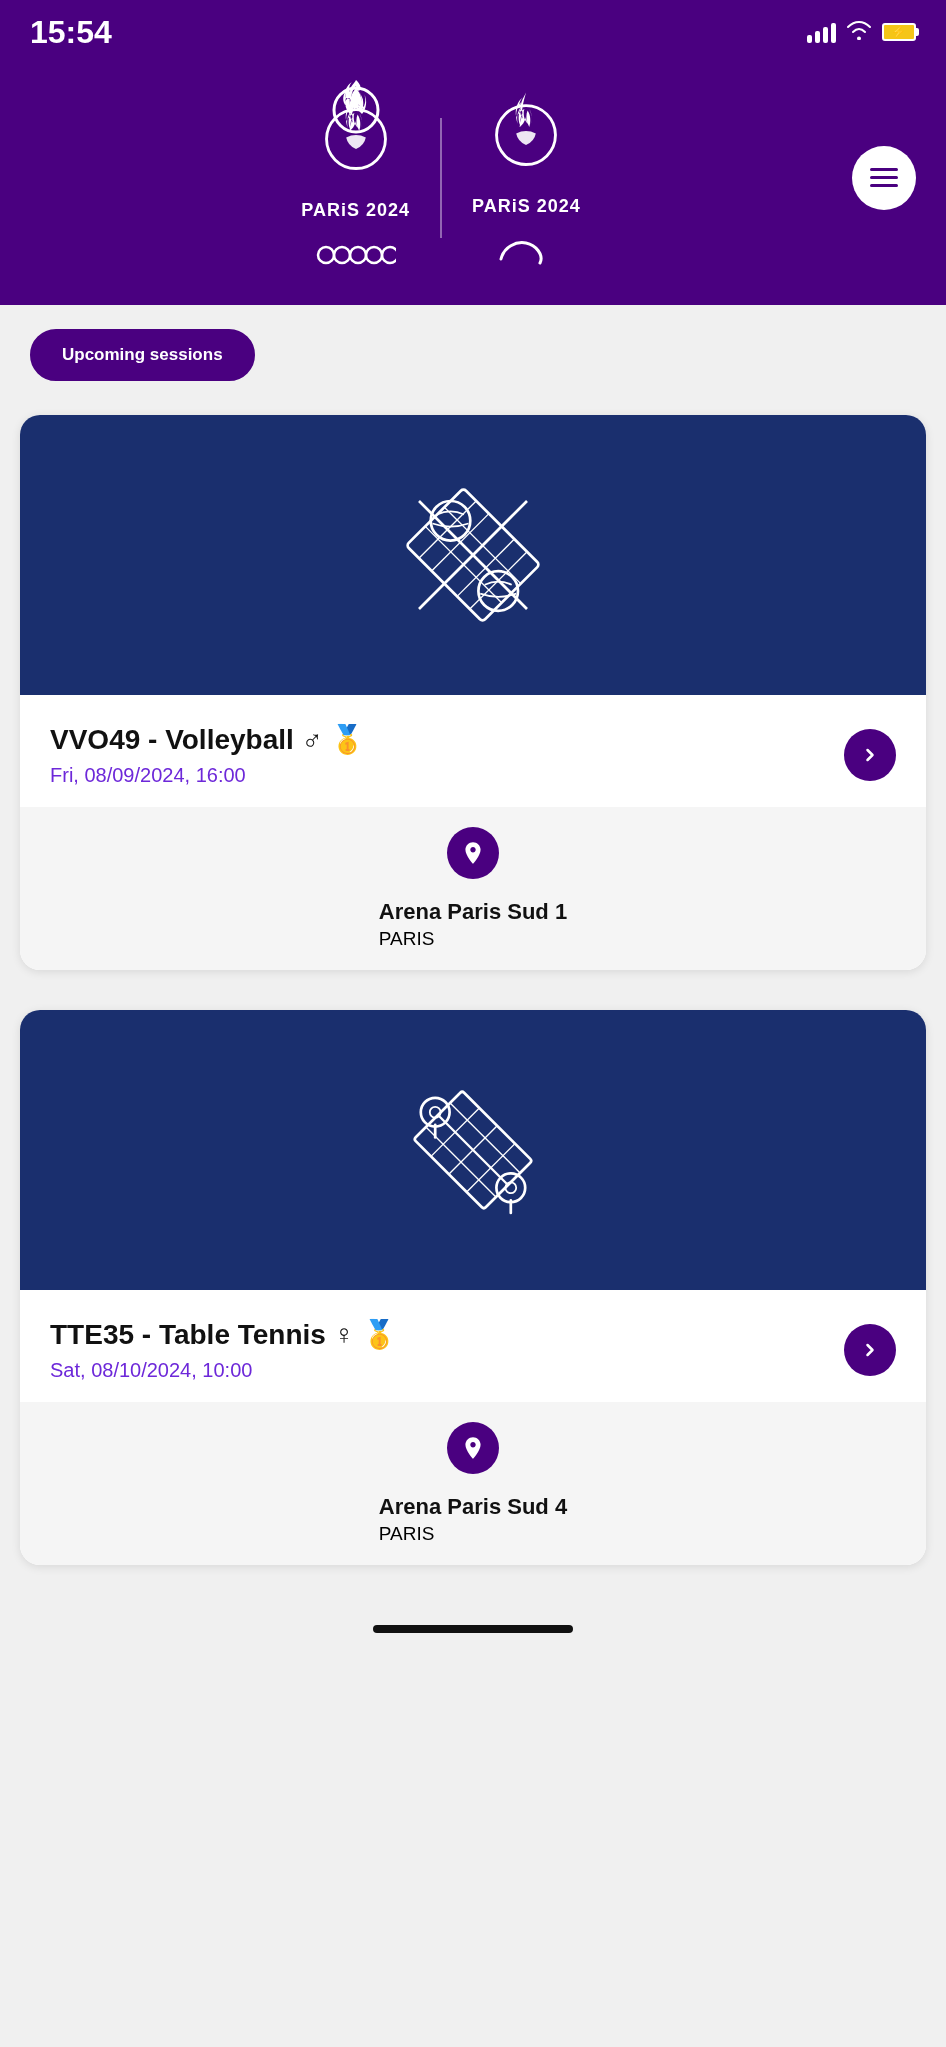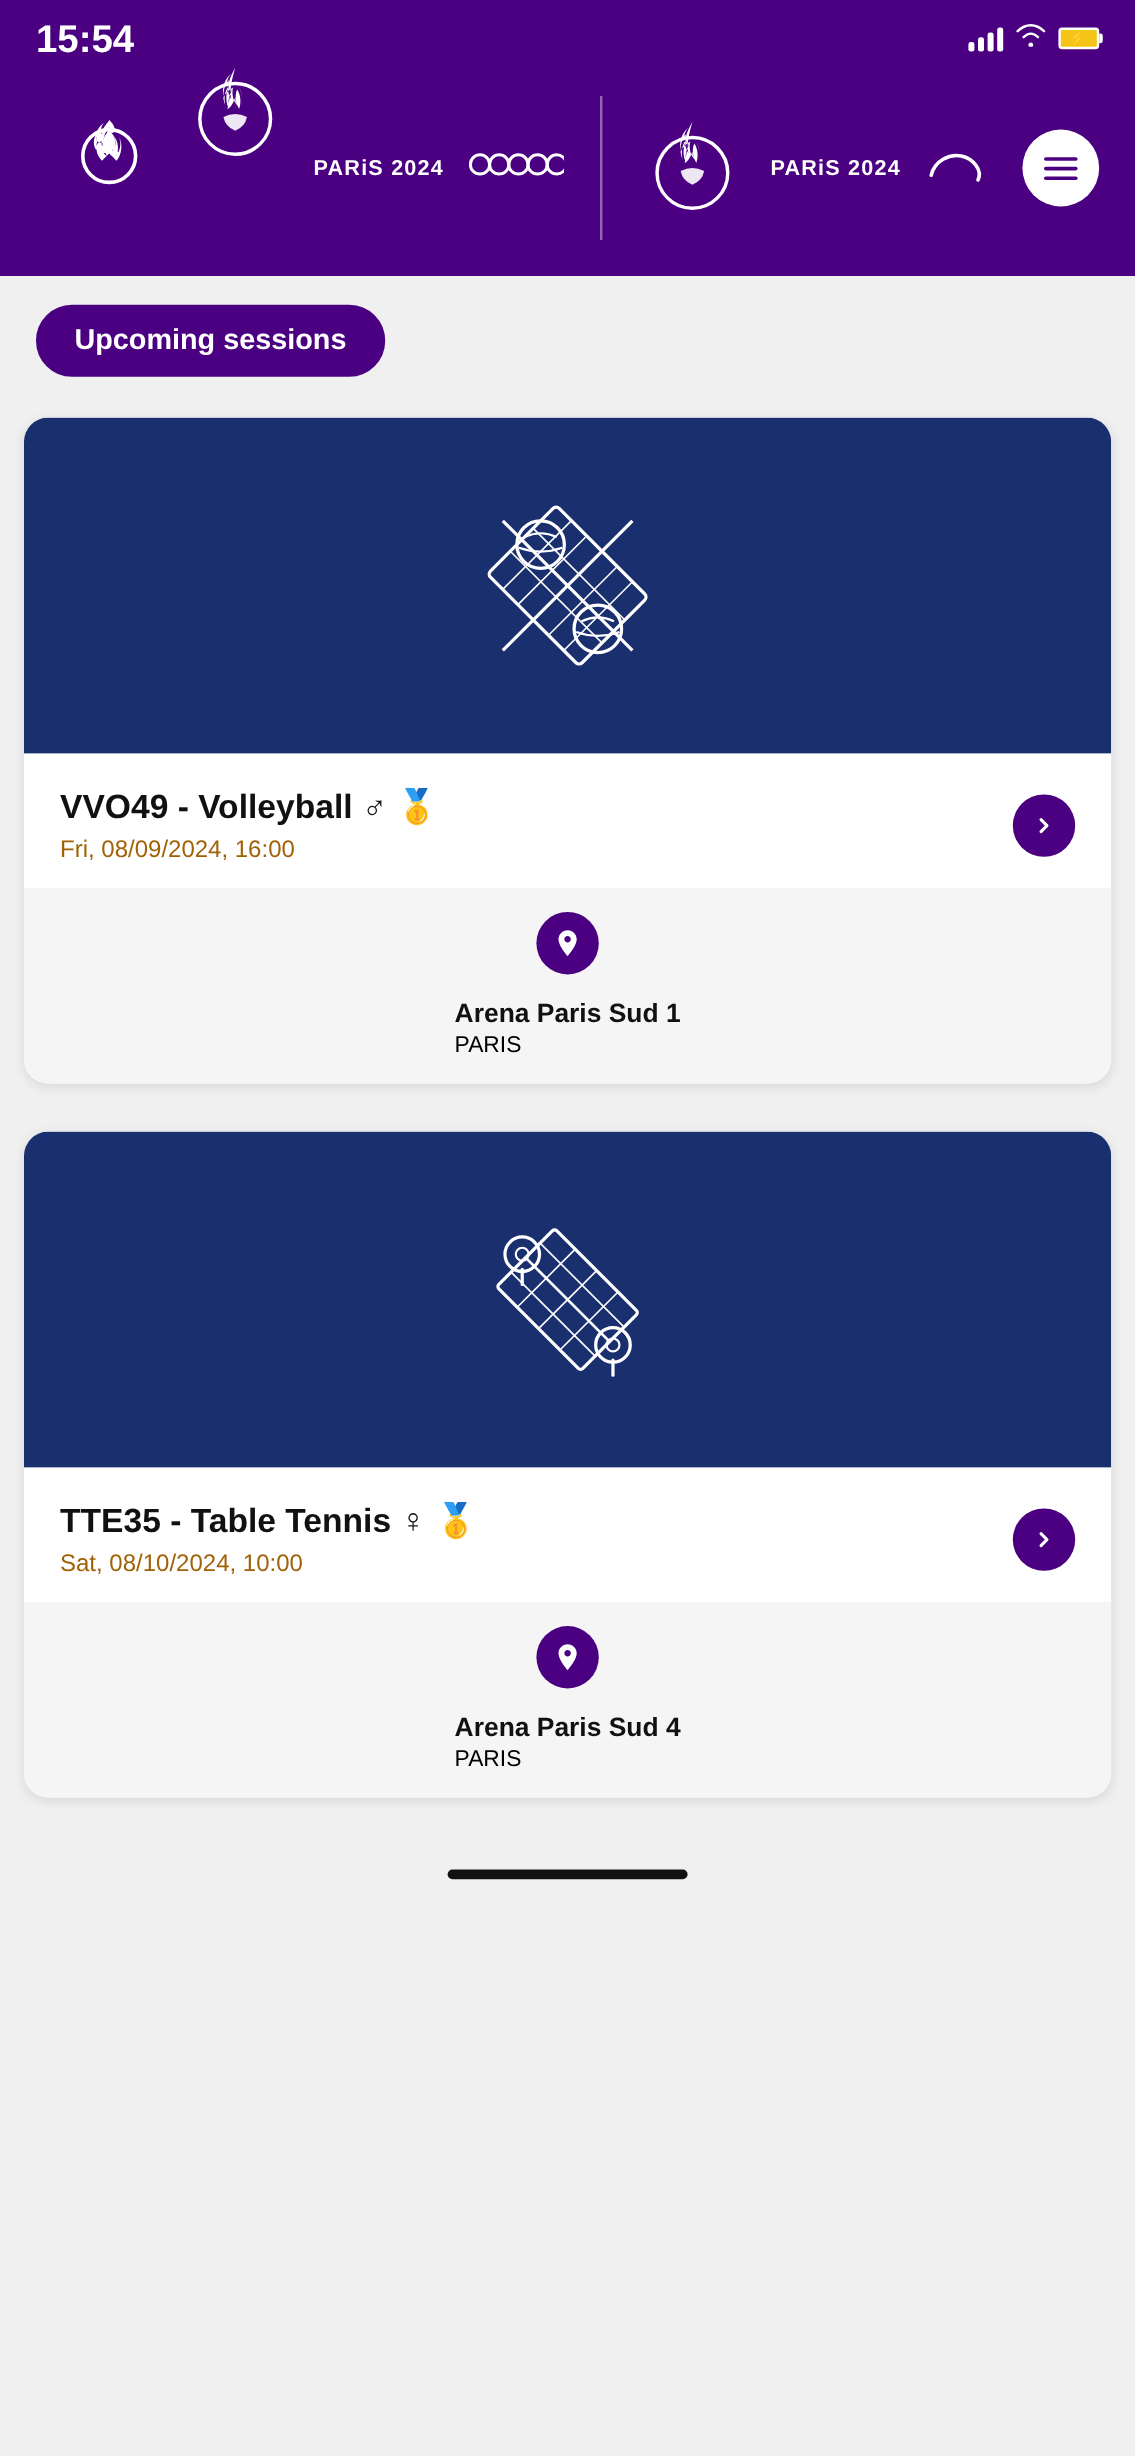--- a/index.html
+++ b/index.html
@@ -97,21 +97,21 @@
     }
     .logos-container {
       display: flex;
       align-items: center;
       gap: 30px;
       flex: 1;
       justify-content: center;
     }
     .logo-section {
       display: flex;
-      flex-direction: row;
+      flex-direction: column;
       align-items: center;
       gap: 20px;
     }
     .logo-flame {
       width: 80px;
       height: 80px;
     }
     .logo-text {
       color: white;
       font-size: 18px;
@@ -154,21 +154,21 @@
     .filter-tabs {
       background: #f0f0f0;
       padding: 24px 30px;
       display: flex;
       gap: 20px;
       align-items: center;
     }
     .tab-pill {
       padding: 14px 30px;
       border-radius: 50px;
-      font-size: 24px;
+      font-size: 17px;
       font-weight: 600;
       cursor: pointer;
       border: 2px solid;
     }
     .tab-pill.active {
       background: #4a0080;
       color: white;
       border-color: #4a0080;
     }
     .tab-pill.inactive {
@@ -212,21 +212,21 @@
       justify-content: space-between;
     }
     .card-title {
       font-size: 28px;
       font-weight: 800;
       color: #111;
       margin-bottom: 8px;
     }
     .card-date {
       font-size: 20px;
-      color: #a16207;
+      color: #6d28d9;
     }
     .chevron-btn {
       width: 52px;
       height: 52px;
       border-radius: 50%;
       background: #4a0080;
       border: none;
       cursor: pointer;
       display: flex;
       align-items: center;

